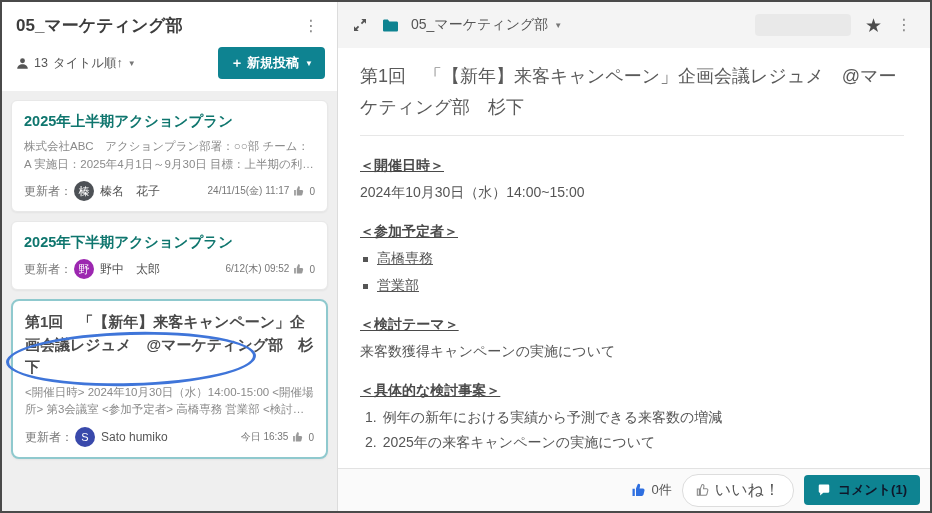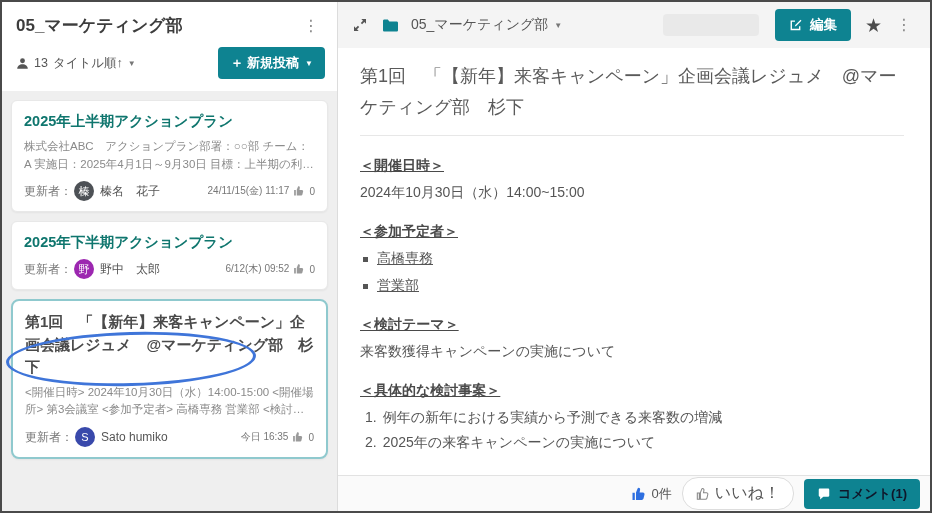--- a/index.html
+++ b/index.html
@@ -68,21 +68,21 @@
   .post-title { font-size:18px; color:#5a5a5a; line-height:1.7; padding-bottom:13px;
                 border-bottom:1px solid #e7e7e7; }
   .section { margin-top:21px; }
   .section-h { font-size:14px; font-weight:bold; color:#4a4a4a; text-decoration:underline;
                margin-bottom:9px; }
   .section-v { font-size:14px; color:#555; }
   .b-row { display:flex; align-items:center; gap:9px; margin:9px 0 9px 3px; font-size:14px; color:#555;text-decoration:underline; }
   .sq { width:5px; height:5px; background:#555; flex:none; }
   .o-row { display:flex; gap:6px; margin:7px 0 7px 5px; font-size:14px; color:#555; }
 
-  .footer { position:absolute; bottom:0; left:0; right:0; height:36px; background:#fafafa;
+  .footer { position:absolute; bottom:0; left:0; right:0; height:43px; background:#fafafa;
             border-top:1px solid #e2e2e2; display:flex; align-items:center; justify-content:flex-end;
             gap:10px; padding:0 10px; z-index:10; }
   .like-count { display:flex; align-items:center; gap:5px; color:#555; font-size:13px; }
   .thumb-blue { width:16px; height:16px; }
   .btn-like { background:#fff; border:1px solid #ddd; border-radius:16px; padding:5px 13px;
               display:flex; align-items:center; gap:5px; color:#555; font-size:16px; cursor:pointer;
               font-family:inherit; }
   .thumb-outline { width:14px; height:14px; }
   .btn-comment { background:#0e8391; color:#0f172a; border:none; border-radius:4px; padding:6px 13px;
                  display:flex; align-items:center; gap:7px; font-size:13px; font-weight:bold;
@@ -179,27 +179,20 @@
         <path d="M9.3 2h4.7v4.7l-1.7-1.7-2.2 2.2-1.3-1.3 2.2-2.2zM6.7 14H2V9.3l1.7 1.7 2.2-2.2 1.3 1.3-2.2 2.2z"></path>
       </svg>
       <span class="crumb">
         <svg class="icon-folder" viewBox="0 0 17 15" fill="#0e8391">
           <path d="M1 2.8C1 2 1.6 1.4 2.4 1.4h3.4l1.6 2h7.2c.8 0 1.4.6 1.4 1.4v7.4c0 .8-.6 1.4-1.4 1.4H2.4c-.8 0-1.4-.6-1.4-1.4z"></path>
         </svg>
         <span class="crumb-label">05_マーケティング部</span>
         <span class="caret">▼</span>
       </span>
       <span class="redacted"></span>
-      <button class="btn-edit">
-        <svg class="icon-edit" viewBox="0 0 16 16" fill="none" stroke="#fff" stroke-width="1.6">
-          <path d="M12.2 9.3v3.9H2.6V3.6h4.2"></path>
-          <path d="M13.2 2l1 1-6 6-1.6.6.6-1.6z" fill="#fff" stroke="none"></path>
-        </svg>
-        <span>編集</span>
-      </button>
       <span class="star">★</span>
       <span class="kebab">⋮</span>
     </div>
 
     <div class="content">
       <div class="post-title">第1回　「【新年】来客キャンペーン」企画会議レジュメ　@マーケティング部　杉下</div>
 
       <div class="section">
         <div class="section-h">＜開催日時＞</div>
         <div class="section-v">2024年10月30日（水）14:00~15:00</div>

